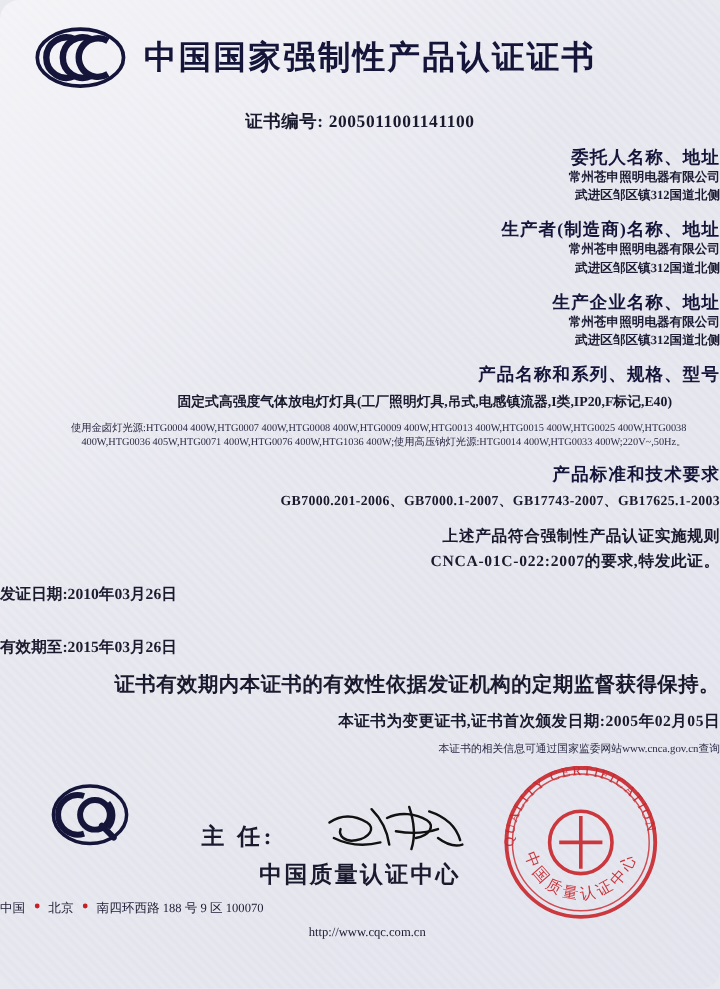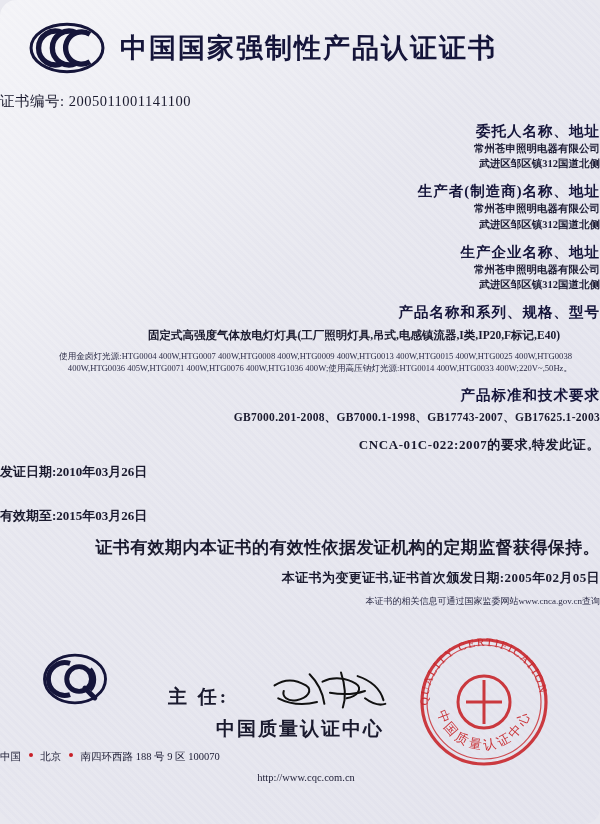--- a/index.html
+++ b/index.html
@@ -40,23 +40,23 @@
   .main-title {
     font-size: 27px;
     font-weight: bold;
     letter-spacing: 2px;
     color: #15153a;
     margin-left: 6px;
     white-space: nowrap;
   }
   
   .cert-no {
-    text-align: left;
+    text-align: center;
     font-size: 14.5px;
-    font-weight: normal;
+    font-weight: bold;
     margin-top: 18px;
     letter-spacing: 0.5px;
   }
   .section {
     text-align: right;
     margin-top: 11px;
     padding-left: 13px;
   }
   .sec-head {
     font-size: 14.5px;
@@ -248,24 +248,25 @@
   </div>
 
   <div class="section">
     <div class="sec-head">产品名称和系列、规格、型号</div>
     <div class="prod-name">固定式高强度气体放电灯灯具(工厂照明灯具,吊式,电感镇流器,I类,IP20,F标记,E40)</div>
     <div class="lamp-list">使用金卤灯光源:HTG0004 400W,HTG0007 400W,HTG0008 400W,HTG0009 400W,HTG0013 400W,HTG0015 400W,HTG0025 400W,HTG0038 400W,HTG0036 405W,HTG0071 400W,HTG0076 400W,HTG1036 400W;使用高压钠灯光源:HTG0014 400W,HTG0033 400W;220V~,50Hz。</div>
   </div>
 
   <div class="section">
     <div class="sec-head">产品标准和技术要求</div>
-    <div class="std-line">GB7000.201-2008、GB7000.1-1998、GB17743-2007、GB17625.1-2003</div>
-  </div>
-
-  <div class="section">
+    <div class="std-line">GB7000.201-2006、GB7000.1-2007、GB17743-2007、GB17625.1-2003</div>
+  </div>
+
+  <div class="section">
+    <div class="rule-1">上述产品符合强制性产品认证实施规则</div>
     <div class="rule-2">CNCA-01C-022:2007的要求,特发此证。</div>
   </div>
 
   <div class="dates">
     <div>
       <span>发证日期:</span><span>2010年03月26日</span>
     </div>
     <div>
       <span>有效期至:</span><span>2015年03月26日</span>
     </div>

